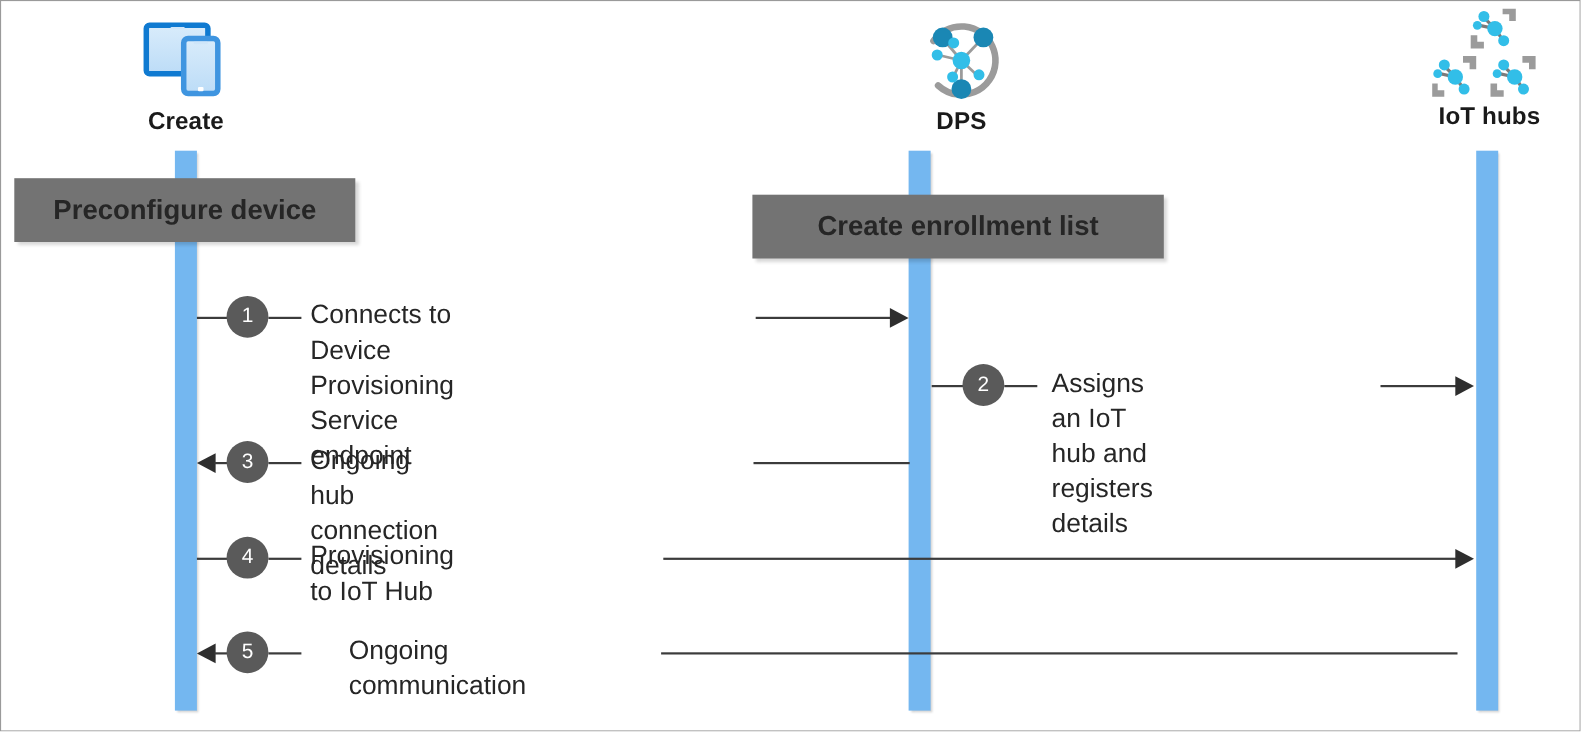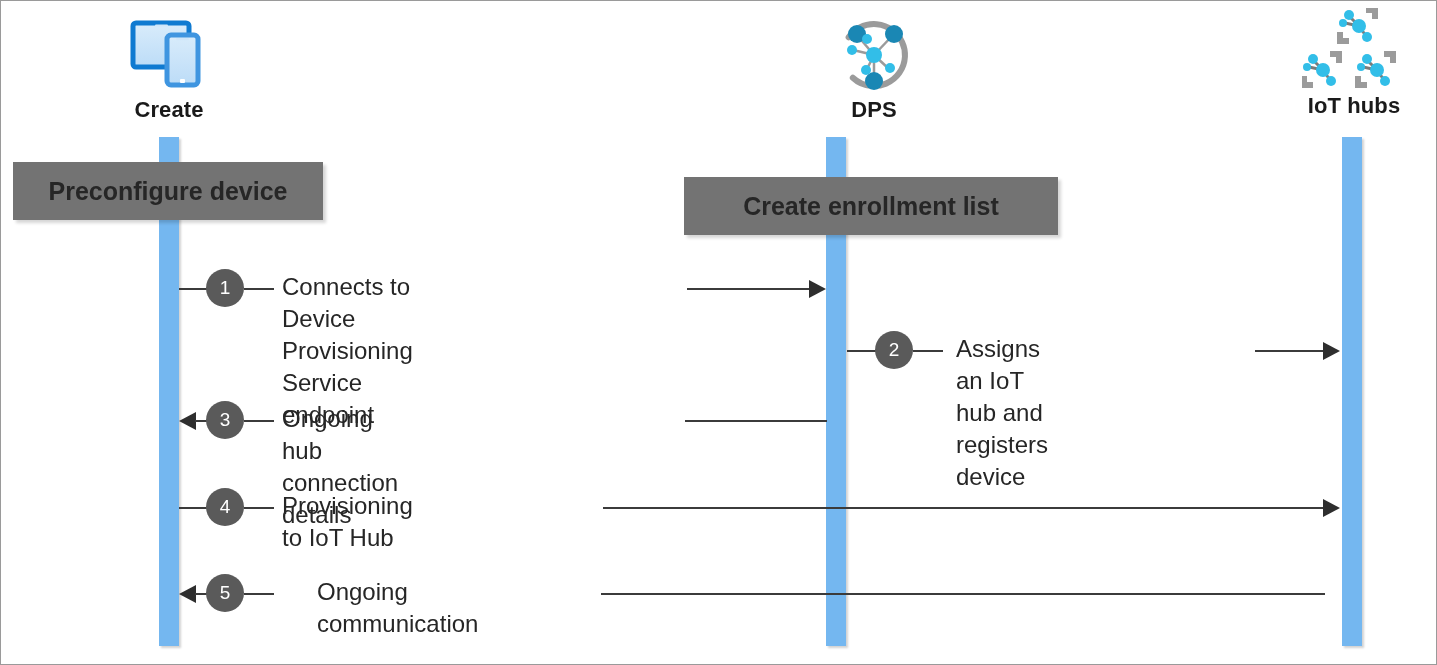--- a/index.html
+++ b/index.html
@@ -221,21 +221,21 @@
     <div class="arrow-right" style="left:808px;"></div>
   </div>
 
   <div class="msg" style="left:0; top:349px;">
     <div class="msg-line" style="left:846px; width:30px;"></div>
     <div class="badge" style="left:874px;">
       <span>2</span>
     </div>
     <div class="msg-line" style="left:912px; width:30px;"></div>
     <div class="msg-text" style="left:955px;">Assigns an IoT hub and
-registers device</div>
+registers details</div>
     <div class="msg-line" style="left:1254px; width:70px;"></div>
     <div class="arrow-right" style="left:1322px;"></div>
   </div>
 
   <div class="msg" style="left:0; top:419px;">
     <div class="arrow-left" style="left:178px;"></div>
     <div class="msg-line" style="left:194px; width:14px;"></div>
     <div class="badge" style="left:205px;">
       <span>3</span>
     </div>

